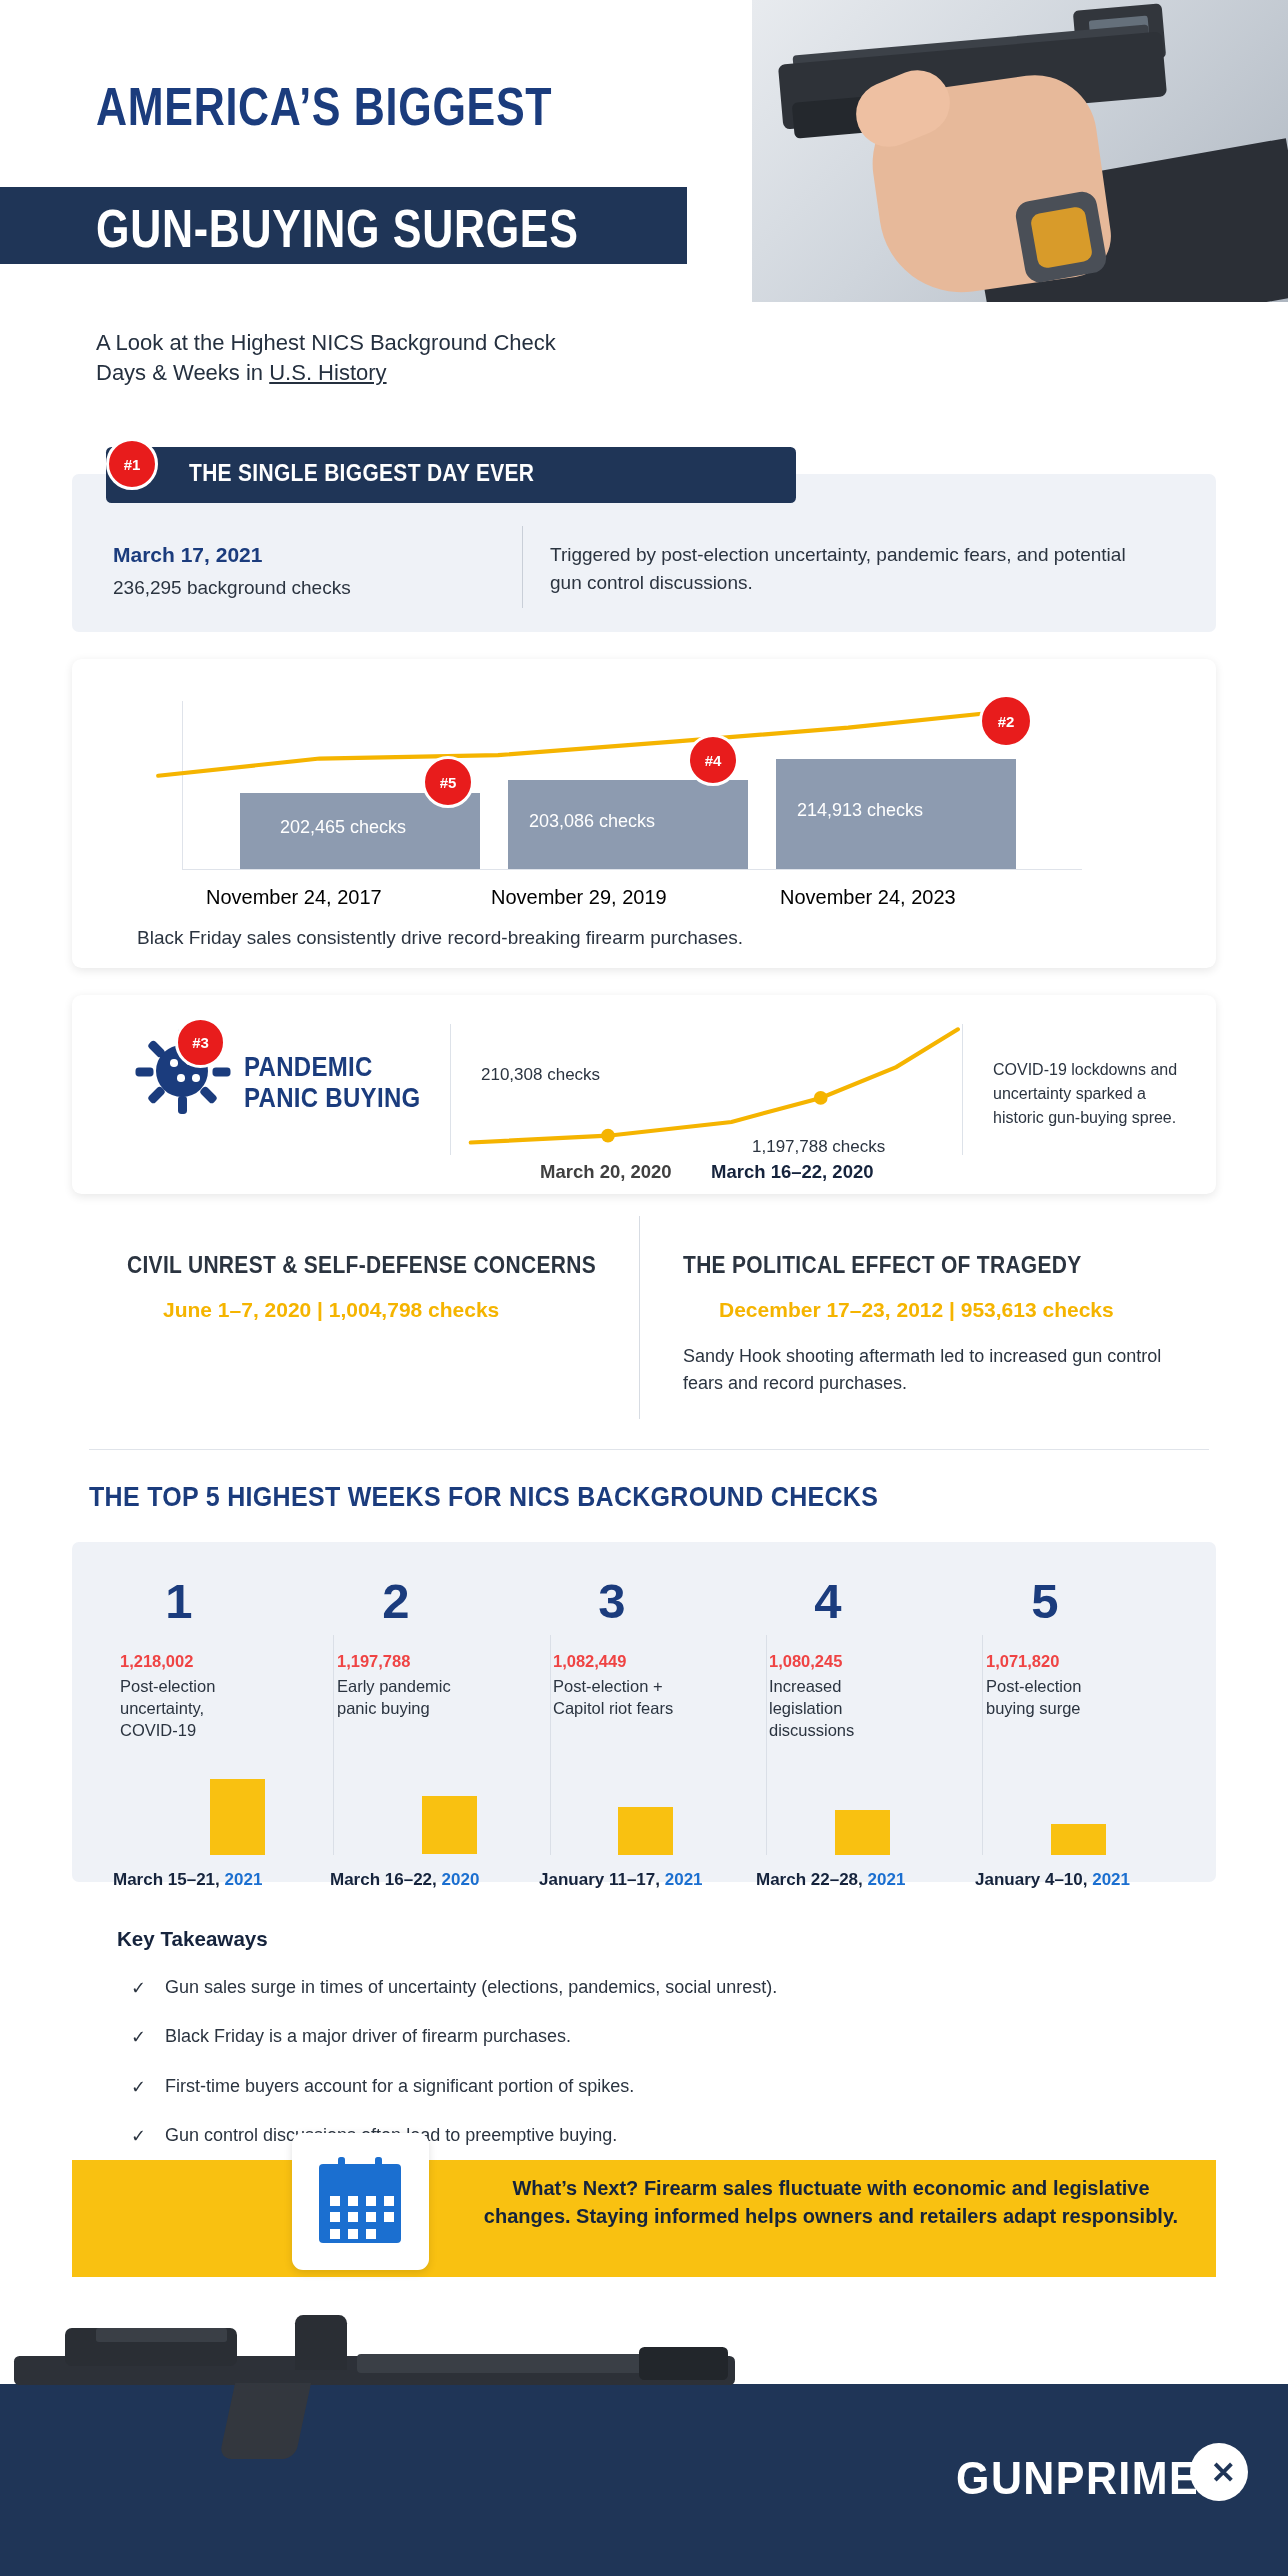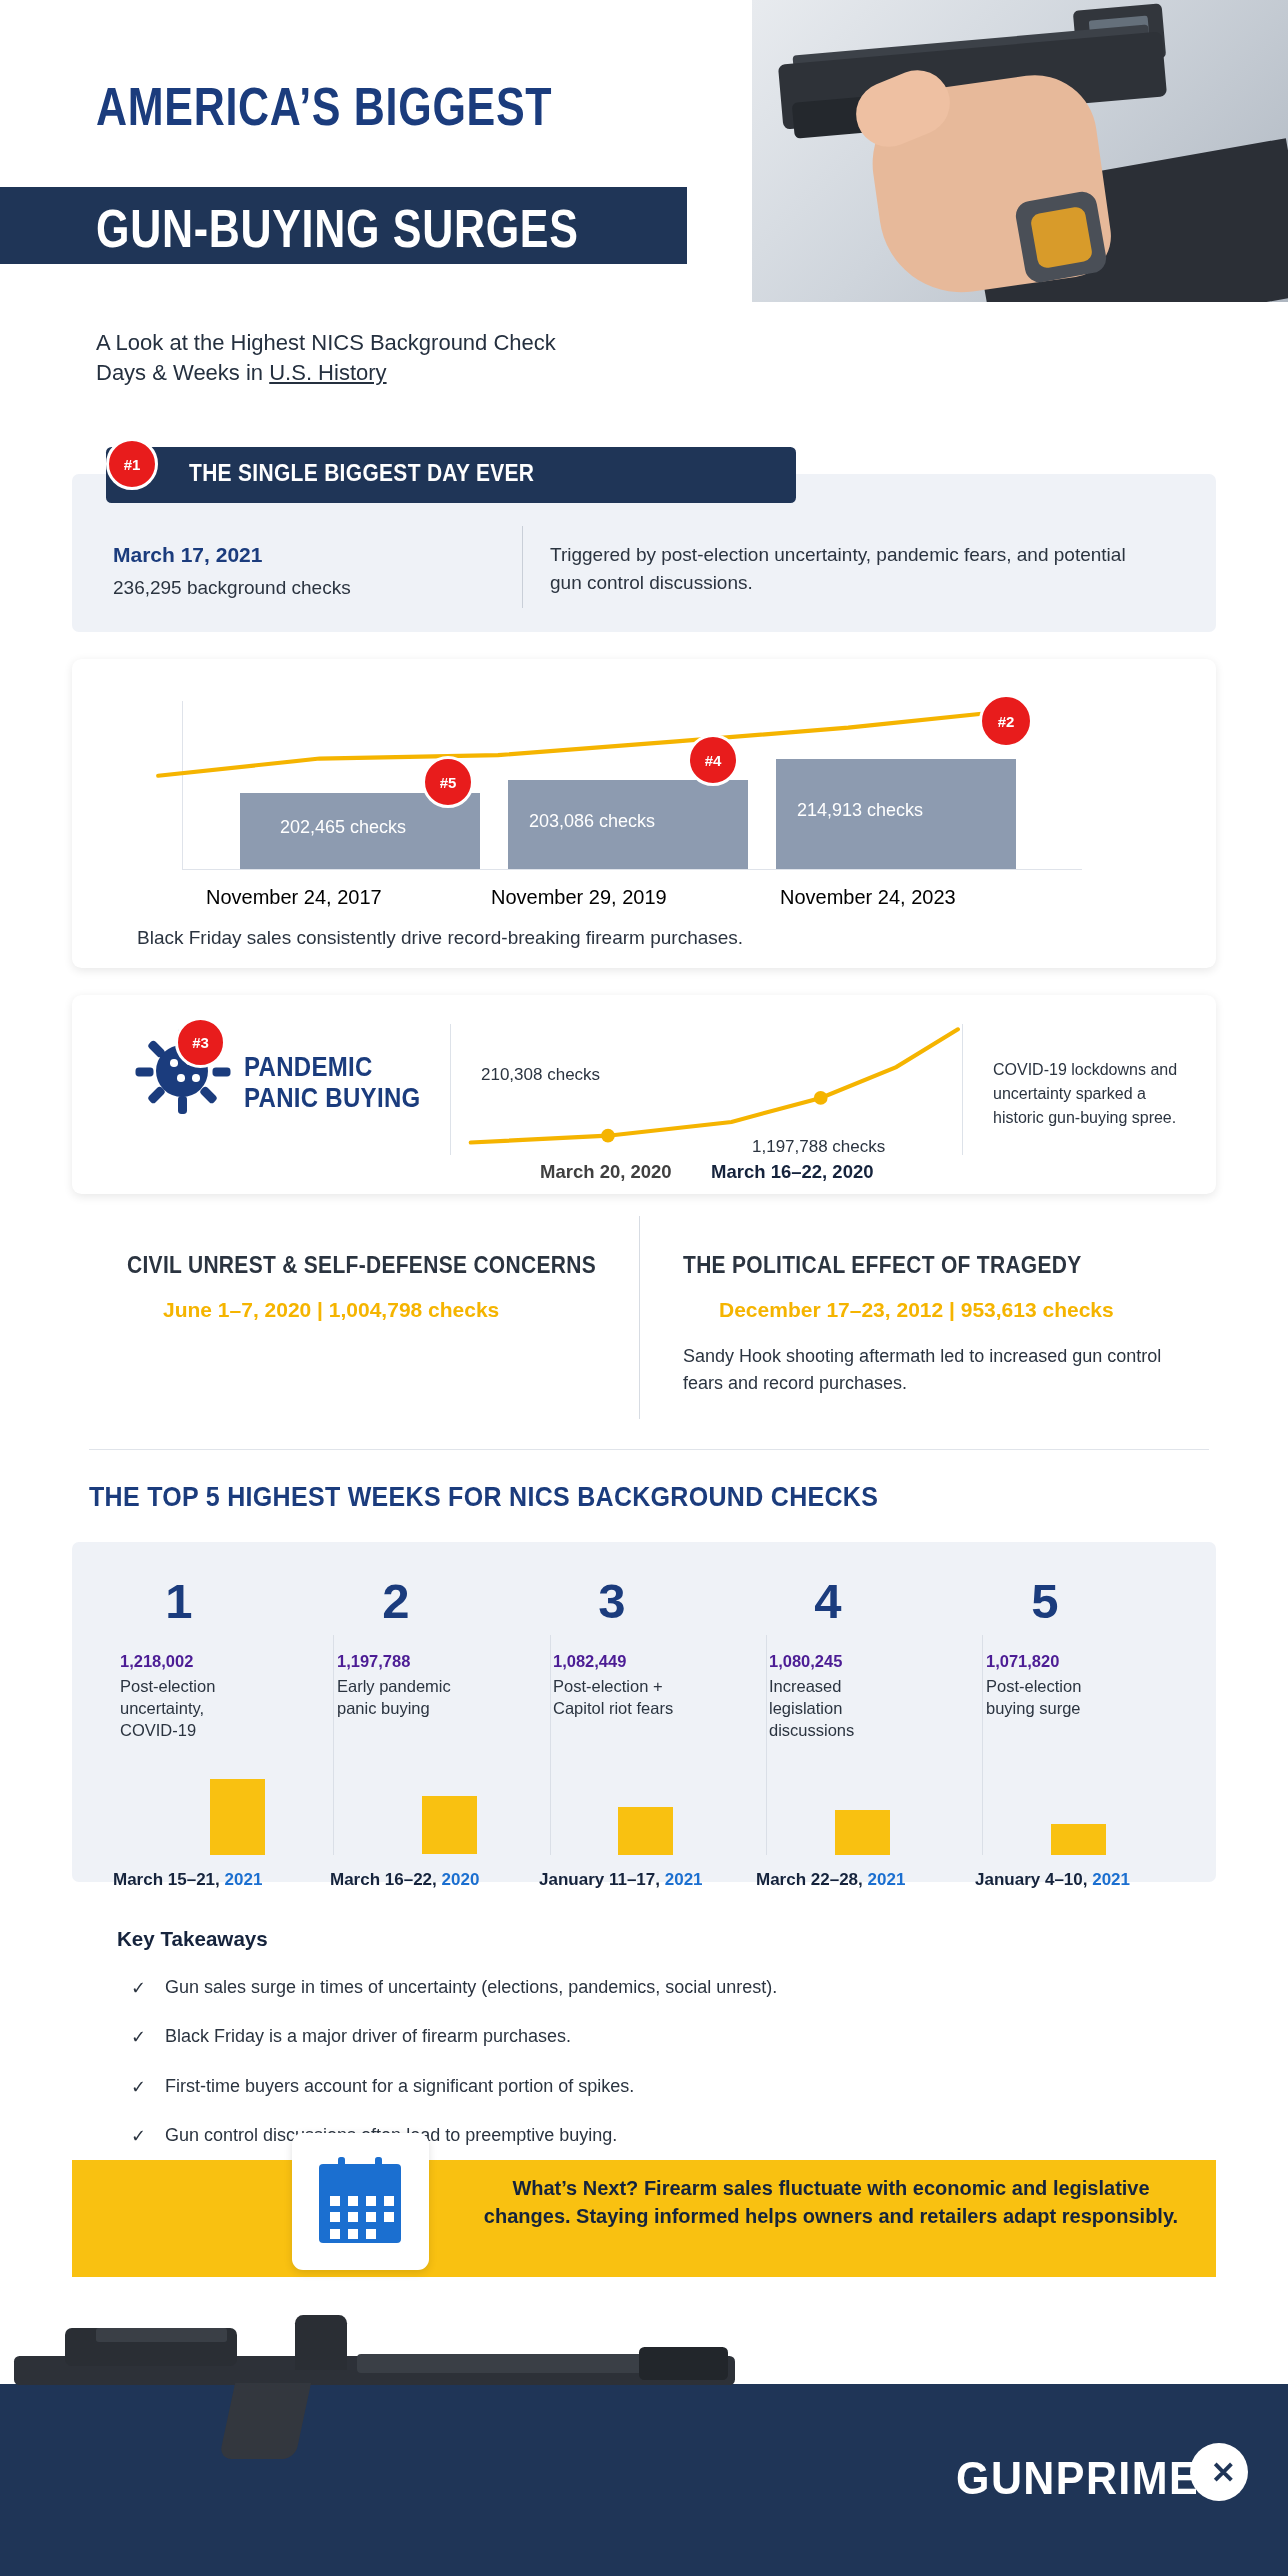--- a/index.html
+++ b/index.html
@@ -122,21 +122,21 @@
   #c2a { left:683px; top:1298px; }
   .col-p { position:absolute; font-size:18px; line-height:1.5; color:#2b3440; }
   #c1p { left:127px; top:1343px; width:481px; }
   #c2p { left:683px; top:1343px; width:522px; }
 
   
   .s5-title { position:absolute; left:89px; top:1480px; font-size:25px; font-weight:bold; color:#1b3c7d; letter-spacing:0.3px; transform:scaleY(1.12); transform-origin:left top; }
   .s5-panel { position:absolute; left:72px; top:1542px; width:1144px; height:340px; background:#eff2f7; border-radius:6.9px; }
   .rank-sep { position:absolute; top:1635px; width:1.4px; height:220px; background:#dadfe7; }
   .rank-num { position:absolute; font-size:49px; font-weight:bold; color:#1b3c7d; text-align:center; width:214px; }
-  .rank-val { position:absolute; font-size:16.5px; font-weight:bold; color:#4c1d95; }
+  .rank-val { position:absolute; font-size:16.5px; font-weight:bold; color:#ef4444; }
   .rank-desc { position:absolute; font-size:16.5px; line-height:1.32; color:#2b3440; }
   .rank-bar { position:absolute; background:#f9c111; }
   .rank-date { position:absolute; font-size:17px; font-weight:bold; color:#15233c; }
   .rank-date .yr { color:#1b6fd0; }
 
   
   .kt-title { position:absolute; left:117px; top:1927px; font-size:20.6px; font-weight:bold; color:#15233c; }
   .kt-item { position:absolute; font-size:18px; color:#2b3440; }
   .kt-check { position:absolute; font-size:18px; color:#2b3440; }
 

